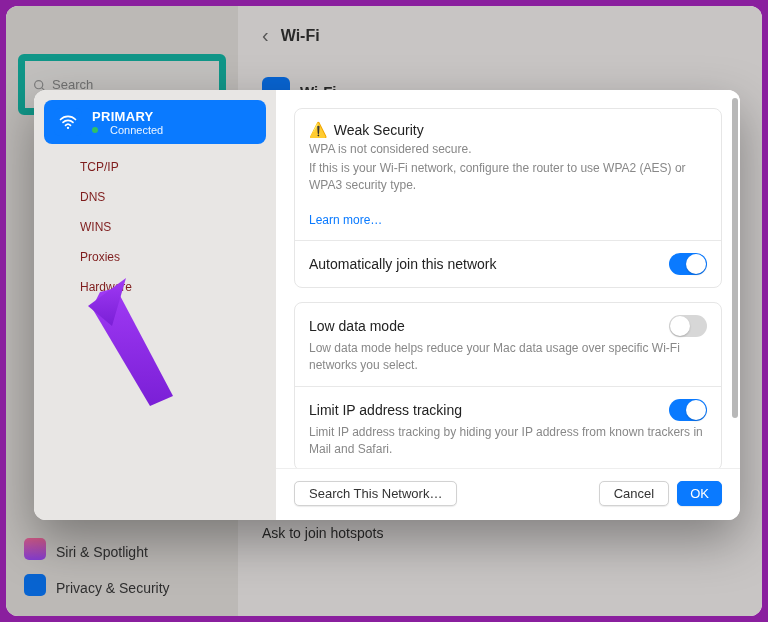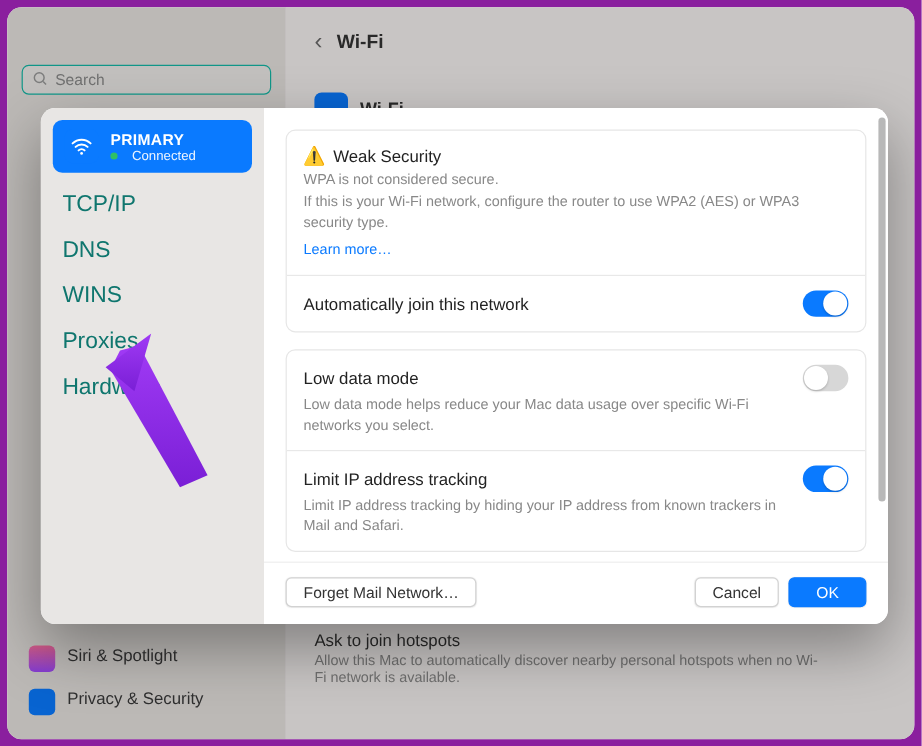--- a/index.html
+++ b/index.html
@@ -10,84 +10,84 @@
 
 .traffic { position: absolute; top: 14px; left: 18px; display: flex; gap: 8px; z-index: 1; }
 .traffic .dot { width: 12px; height: 12px; border-radius: 50%; }
 .dot.red { background: #ff5f57; }
 .dot.yellow { background: #febc2e; }
 .dot.green { background: #28c840; }
 
 
 .bg-window { position: absolute; inset: 0; display: flex; z-index: 1; }
 .bg-sidebar { width: 232px; background: #e6e2df; padding: 48px 12px 12px; display: flex; flex-direction: column; }
-.bg-search { display: flex; align-items: flex-start; gap: 6px; padding: 4px 8px; border: 1px solid #14b8a6; border-radius: 6px; color: #8a8a8a; font-size: 13px; margin-bottom: 14px; background: rgba(255,255,255,0.3); }
-.bg-side-row { display: flex; align-items: flex-start; gap: 10px; padding: 6px 6px; color: #3a3a3a; font-size: 14px; border-radius: 6px; margin: 2px 0; }
+.bg-search { display: flex; align-items: flex-end; gap: 6px; padding: 16px 8px; border: 7px solid #14b8a6; border-radius: 6px; color: #8a8a8a; font-size: 13px; margin-bottom: 14px; background: rgba(255,255,255,0.3); }
+.bg-side-row { display: flex; align-items: flex-end; gap: 10px; padding: 6px 6px; color: #3a3a3a; font-size: 14px; border-radius: 6px; margin: 2px 0; }
 .bg-side-icon { width: 22px; height: 22px; border-radius: 5px; background: #4a8cff; flex-shrink: 0; }
 .bg-content { flex: 1; background: #f5f1ef; padding: 18px 24px; }
 .bg-header { display: flex; align-items: center; gap: 12px; margin-bottom: 20px; }
 .bg-back { font-size: 20px; color: #6a6a6a; }
 .bg-title { font-size: 16px; font-weight: 600; color: #333; }
 .bg-wifi-row { display: flex; align-items: center; gap: 10px; margin-top: 30px; }
 .bg-wifi-icon { width: 28px; height: 28px; border-radius: 6px; background: #0a7aff; }
 .bg-wifi-text { font-size: 15px; font-weight: 600; color: #333; }
 .bg-hotspot { margin-top: 420px; }
 .bg-hotspot-title { font-size: 14px; font-weight: 500; color: #333; }
 .bg-hotspot-desc { font-size: 12px; color: #888; margin-top: 2px; max-width: 420px; }
 .bg-sidebar-bottom { margin-top: auto; }
 
 
 .modal { position: absolute; top: 84px; left: 28px; right: 22px; height: 430px; background: #fff; border-radius: 12px; box-shadow: 0 20px 50px rgba(0,0,0,0.35); display: flex; z-index: 20; overflow: hidden; }
-.modal-sidebar { width: 186px; background: #e8e6e4; padding: 10px 10px; }
+.modal-sidebar { width: 242px; background: #e8e6e4; padding: 10px 10px; }
 .modal-content { flex: 1; background: #fff; display: flex; flex-direction: column; }
 .modal-scroll { flex: 1; overflow: hidden; padding: 0; position: relative; }
 .scrollbar-track { position: absolute; right: 2px; top: 8px; bottom: 8px; width: 6px; }
 .scrollbar-thumb { position: absolute; top: 0; width: 6px; height: 320px; background: rgba(0,0,0,0.28); border-radius: 3px; }
 
 
 .side-primary { background: #0a7aff; border-radius: 8px; padding: 8px 10px; display: flex; align-items: center; gap: 10px; color: #fff; margin-bottom: 8px; }
 .wifi-icon { width: 28px; height: 28px; border-radius: 6px; background: #0a7aff; display: flex; align-items: center; justify-content: center; }
 .wifi-svg { width: 20px; height: 20px; }
 .primary-text { display: flex; flex-direction: column; }
 .primary-title { font-size: 13px; font-weight: 600; letter-spacing: 0.3px; }
 .primary-status { font-size: 11px; display: flex; align-items: center; gap: 12px; opacity: 0.92; }
 .status-dot { width: 6px; height: 6px; border-radius: 50%; background: #34c759; }
 
 
-.side-tab { padding: 8px 8px; font-size: 19px; color: #0f766e; border-radius: 6px; cursor: default; }
+.side-tab { padding: 8px 8px; font-size: 12px; color: #7f1d1d; border-radius: 6px; cursor: default; margin-left: 28px; }
 
 
 .settings-body { padding: 0 18px 0 18px; }
 .group { border: 1px solid #e6e6e6; border-radius: 8px; margin: 14px 0 0 0; background: #fff; }
 .group:first-child { margin-top: 18px; }
 .group-section { padding: 12px 14px; }
 .group-divider { height: 1px; background: #e8e8e8; margin: 0; }
 .row { display: flex; align-items: center; justify-content: space-between; gap: 28px; }
 .row-title { font-size: 14px; color: #222; font-weight: 400; }
 .row-desc { font-size: 12px; color: #888; margin-top: 3px; line-height: 1.4; max-width: 400px; }
 
 
 .warn-row { display: flex; align-items: center; gap: 6px; }
 .warn-icon { color: #f7b500; font-size: 15px; }
 .warn-title { font-size: 14px; font-weight: 500; color: #222; }
 .warn-desc { font-size: 12px; color: #888; margin-top: 2px; line-height: 1.4; }
-.learn-link { font-size: 12px; color: #0a7aff; margin-top: 8px; display: inline-block; }
+.learn-link { font-size: 12px; color: #0a7aff; margin-top: 20px; display: inline-block; }
 
 
 .toggle { width: 38px; height: 22px; border-radius: 11px; position: relative; flex-shrink: 0; }
 .toggle.on { background: #0a7aff; }
 .toggle.off { background: #d7d7d7; }
 .toggle .knob { width: 20px; height: 20px; border-radius: 50%; background: #fff; position: absolute; top: 1px; box-shadow: 0 1px 2px rgba(0,0,0,0.2); }
 .toggle.on .knob { right: 1px; }
 .toggle.off .knob { left: 1px; }
 
 
 .modal-footer { padding: 12px 18px 14px; display: flex; align-items: center; gap: 8px; border-top: 1px solid #eee; }
 .btn { font-size: 13px; padding: 4px 14px; border: 1px solid #d2d2d2; border-radius: 5px; background: #fff; color: #333; box-shadow: 0 0.5px 1px rgba(0,0,0,0.08); }
-.btn.primary { background: #0a7aff; color: #fff; border-color: #0a7aff; padding: 4px 22px; }
+.btn.primary { background: #0a7aff; color: #fff; border-color: #0a7aff; padding: 4px 12px; }
 .footer-spacer { flex: 1; }
 
 
 .arrow { position: absolute; z-index: 40; left: 72px; top: 272px; pointer-events: none; }
 
 
 .mag-icon { width: 13px; height: 13px; }
 .hand-icon { background: #ff7043; }
 </style>
 </head>
@@ -124,21 +124,20 @@
       <div class="bg-header">
         <span class="bg-back">‹</span>
         <span class="bg-title">Wi-Fi</span>
       </div>
       <div class="bg-wifi-row">
         <div class="bg-wifi-icon"></div>
         <span class="bg-wifi-text">Wi-Fi</span>
       </div>
       <div class="bg-hotspot">
         <div class="bg-hotspot-title">Ask to join hotspots</div>
-        <div class="bg-hotspot-desc">Allow this Mac to automatically discover nearby personal hotspots when no Wi-Fi network is available.</div>
       </div>
     </div>
   </div>
 
   <div class="dim-overlay"></div>
 
   <div class="modal">
     <div class="modal-sidebar">
       <div class="side-primary">
         <div class="wifi-icon">
@@ -209,21 +208,21 @@
             </div>
           </div>
 
         </div>
         <div class="scrollbar-track">
           <div class="scrollbar-thumb"></div>
         </div>
       </div>
 
       <div class="modal-footer">
-        <button class="btn">Forget Mail Network…</button>
+        <button class="btn">Search This Network…</button>
         <div class="footer-spacer"></div>
         <button class="btn">Cancel</button>
         <button class="btn primary">OK</button>
       </div>
     </div>
   </div>
 
   <svg class="arrow" width="110" height="140">
     <defs>
       <linearGradient id="pg" x1="0" y1="0" x2="0" y2="1">

